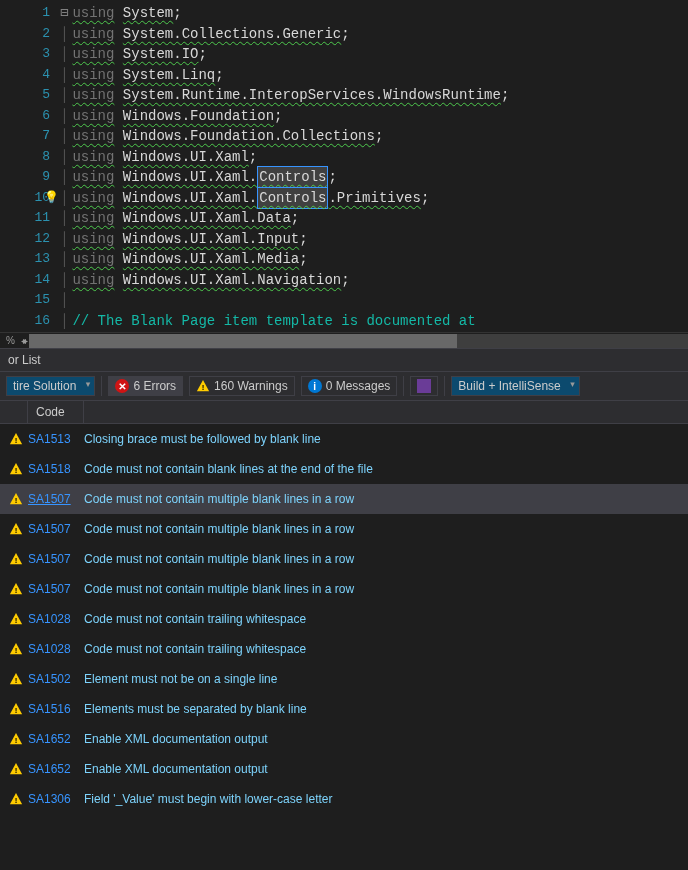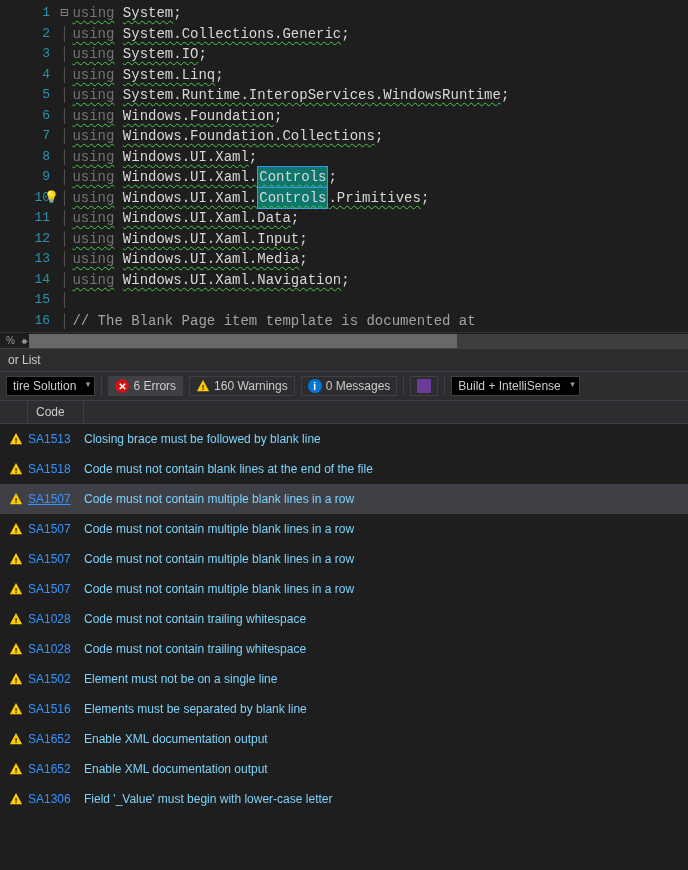--- a/index.html
+++ b/index.html
@@ -49,22 +49,22 @@
     font-size: 14px;
     line-height: 20.5px;
     padding-top: 3px;
     white-space: pre;
     position: relative;
   }
   .code-line { height: 20.5px; display: flex; align-items: center; }
   .fold { color: #808080; margin-right: 4px; }
   .kw { color: #737373; text-decoration: underline wavy #4ec94e; text-decoration-thickness: 1px; text-underline-offset: 3px; }
   .ns { color: #d8d8d8; text-decoration: underline wavy #4ec94e; text-decoration-thickness: 1px; text-underline-offset: 3px; }
-  .sel { background: #0f766e; border: 1px solid #3794ff; padding: 0 1px; }
-  .comment { color: #a3a3a3; }
+  .sel { background: #404040; border: 1px solid #3794ff; padding: 0 1px; }
+  .comment { color: #14b8a6; }
   .url { color: #569cd6; text-decoration: underline; margin-top: 45px; }
   .punct { color: #d8d8d8; }
   .editor-status {
     height: 16px;
     background: #1e1e1e;
     border-top: 1px solid #333;
     display: flex;
     align-items: center;
     color: #999;
     font-size: 10px;
@@ -101,21 +101,21 @@
     display: flex;
     align-items: center;
     gap: 6px;
     padding: 4px 6px;
     font-family: 'Segoe UI', sans-serif;
     font-size: 12px;
     color: #ccc;
     border-bottom: 1px solid #3f3f46;
   }
   .dropdown {
-    background: #000000;
+    background: #0c4a6e;
     border: 1px solid #3f3f46;
     color: #ccc;
     padding: 2px 18px 2px 6px;
     position: relative;
     font-size: 12px;
     text-align: right;
   }
   .dropdown::after {
     content: '▾';
     position: absolute;

